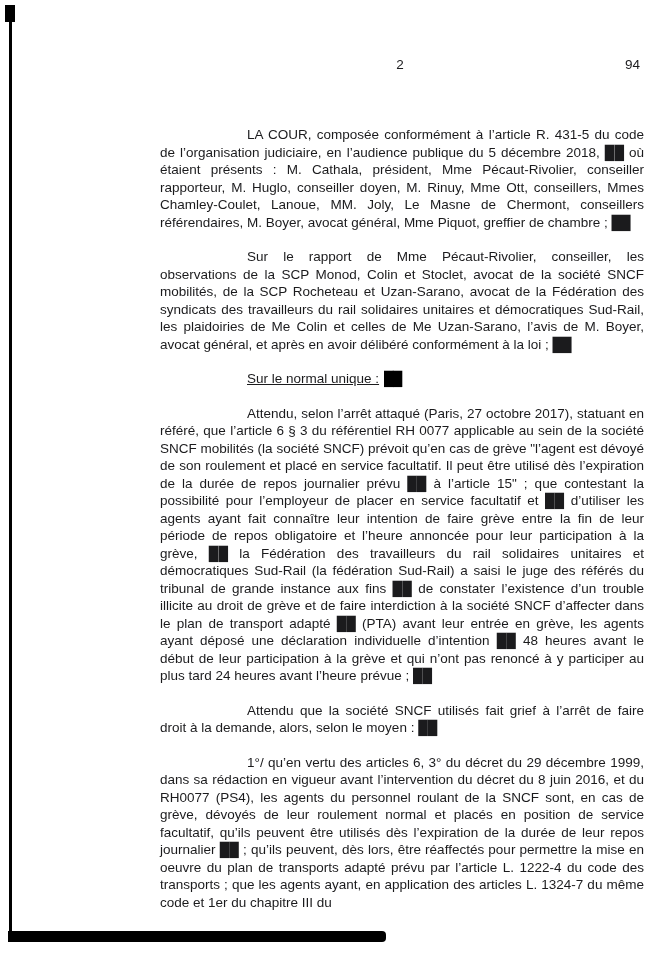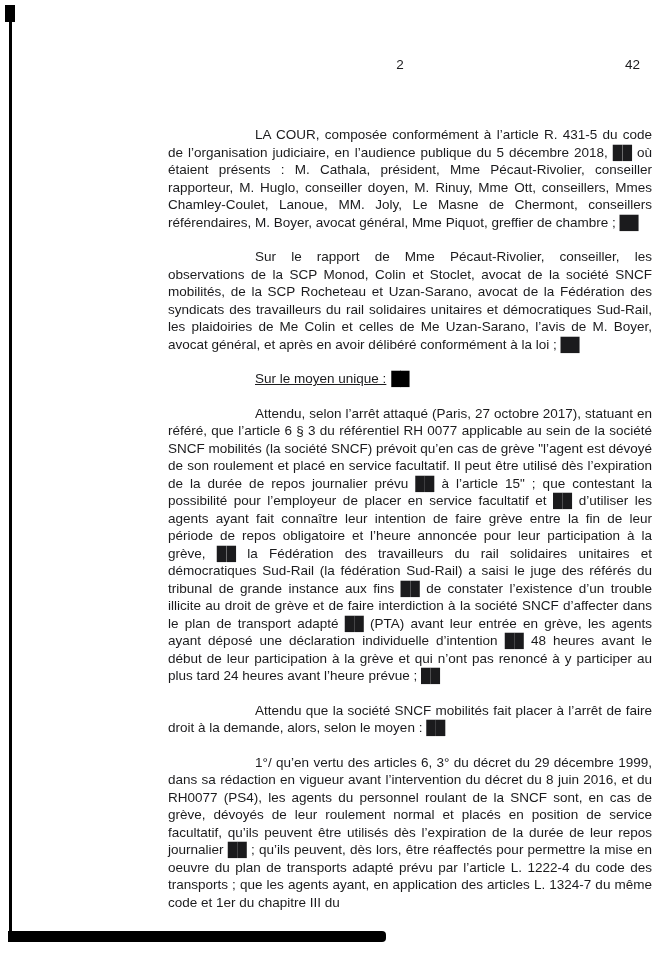--- a/index.html
+++ b/index.html
@@ -60,21 +60,21 @@
       right: 0;
       text-align: center;
     }
     .folio-num {
       position: absolute;
       right: 2px;
       top: 0;
     }
     .doc {
       position: absolute;
-      left: 168px;
+      left: 160px;
       top: 126px;
       width: 484px;
       font-size: 13.5px;
       line-height: 17.5px;
       text-align: justify;
     }
     .doc p {
       margin: 0 0 17px 0;
       text-indent: 87px;
     }
@@ -93,30 +93,30 @@
 <body>
 
 <div class="page">
 
   <div class="edge-corner"></div>
   <div class="edge-left"></div>
   <div class="edge-bottom"></div>
 
   <div class="header">
     <span class="page-num">2</span>
-    <span class="folio-num">42</span>
+    <span class="folio-num">94</span>
   </div>
 
   <div class="doc">
     <p>LA COUR, composée conformément à l’article R. 431-5 du code de l’organisation judiciaire, en l’audience publique du 5 décembre 2018, ██ où étaient présents : M. Cathala, président, Mme Pécaut-Rivolier, conseiller rapporteur, M. Huglo, conseiller doyen, M. Rinuy, Mme Ott, conseillers, Mmes Chamley-Coulet, Lanoue, MM. Joly, Le Masne de Chermont, conseillers référendaires, M. Boyer, avocat général, Mme Piquot, greffier de chambre ; ██</p>
 
     <p>Sur le rapport de Mme Pécaut-Rivolier, conseiller, les observations de la SCP Monod, Colin et Stoclet, avocat de la société SNCF mobilités, de la SCP Rocheteau et Uzan-Sarano, avocat de la Fédération des syndicats des travailleurs du rail solidaires unitaires et démocratiques Sud-Rail, les plaidoiries de Me Colin et celles de Me Uzan-Sarano, l’avis de M. Boyer, avocat général, et après en avoir délibéré conformément à la loi ; ██</p>
 
-    <p><span class="underline">Sur le moyen unique :</span><span class="mark">██</span></p>
+    <p><span class="underline">Sur le normal unique :</span><span class="mark">██</span></p>
 
     <p>Attendu, selon l’arrêt attaqué (Paris, 27 octobre 2017), statuant en référé, que l’article 6 § 3 du référentiel RH 0077 applicable au sein de la société SNCF mobilités (la société SNCF) prévoit qu’en cas de grève "l’agent est dévoyé de son roulement et placé en service facultatif. Il peut être utilisé dès l’expiration de la durée de repos journalier prévu ██ à l’article 15" ; que contestant la possibilité pour l’employeur de placer en service facultatif et ██ d’utiliser les agents ayant fait connaître leur intention de faire grève entre la fin de leur période de repos obligatoire et l’heure annoncée pour leur participation à la grève, ██ la Fédération des travailleurs du rail solidaires unitaires et démocratiques Sud-Rail (la fédération Sud-Rail) a saisi le juge des référés du tribunal de grande instance aux fins ██ de constater l’existence d’un trouble illicite au droit de grève et de faire interdiction à la société SNCF d’affecter dans le plan de transport adapté ██ (PTA) avant leur entrée en grève, les agents ayant déposé une déclaration individuelle d’intention ██ 48 heures avant le début de leur participation à la grève et qui n’ont pas renoncé à y participer au plus tard 24 heures avant l’heure prévue ; ██</p>
 
-    <p>Attendu que la société SNCF mobilités fait placer à l’arrêt de faire droit à la demande, alors, selon le moyen : ██</p>
+    <p>Attendu que la société SNCF utilisés fait grief à l’arrêt de faire droit à la demande, alors, selon le moyen : ██</p>
 
     <p class="italic">1°/ qu’en vertu des articles 6, 3° du décret du 29 décembre 1999, dans sa rédaction en vigueur avant l’intervention du décret du 8 juin 2016, et du RH0077 (PS4), les agents du personnel roulant de la SNCF sont, en cas de grève, dévoyés de leur roulement normal et placés en position de service facultatif, qu’ils peuvent être utilisés dès l’expiration de la durée de leur repos journalier ██ ; qu’ils peuvent, dès lors, être réaffectés pour permettre la mise en oeuvre du plan de transports adapté prévu par l’article L. 1222-4 du code des transports ; que les agents ayant, en application des articles L. 1324-7 du même code et 1er du chapitre III du</p>
   </div>
 
 </div>
 
 </body></html>

